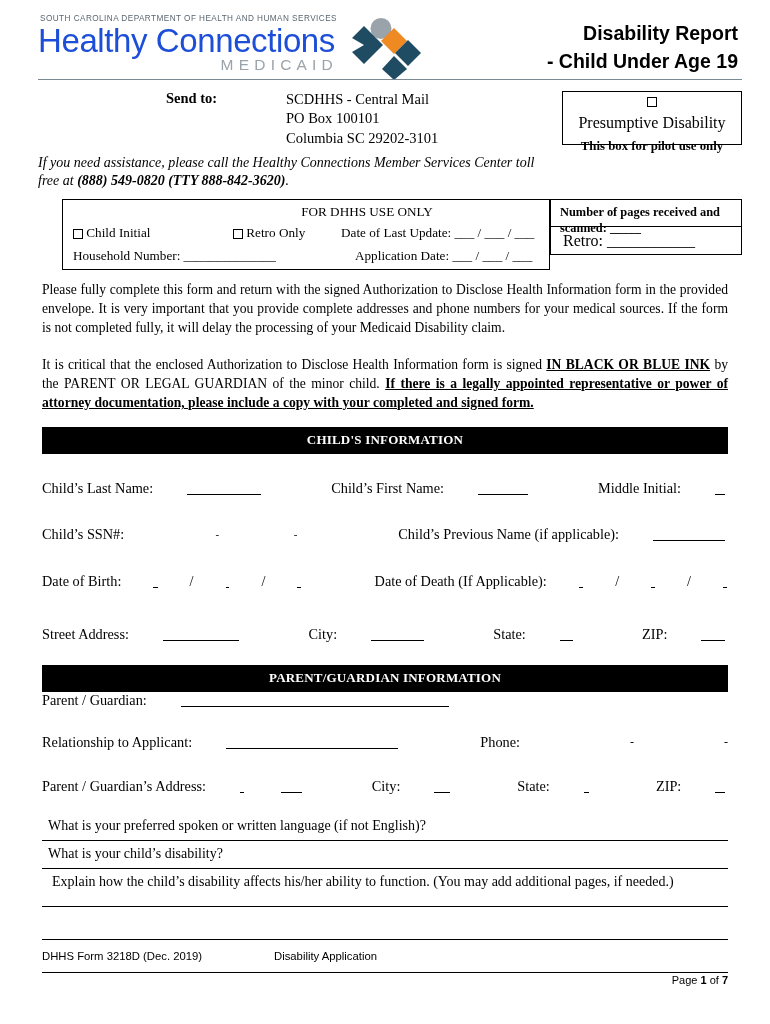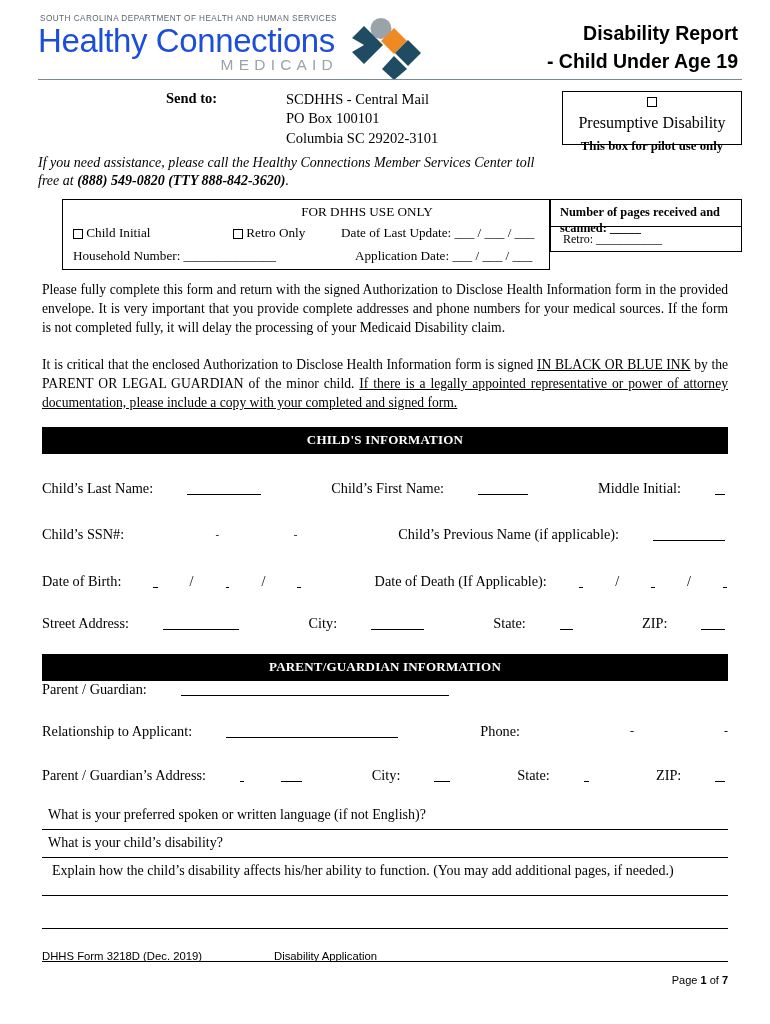--- a/index.html
+++ b/index.html
@@ -157,35 +157,35 @@
     border-left: 1.3px solid #000;
     font-weight: bold;
     font-size: 12.4px;
     line-height: 1.28;
     padding: 5px 6px 5px 9px;
     height: 28px;
   }
   .retro-box {
     border: 1.2px solid #000;
     border-top: none;
-    font-size: 12px;
+    font-size: 16px;
     padding: 5px 6px 4px 12px;
     flex: 1;
     display: flex; align-items: center;
   }
 
   
   .para {
     margin: 11px 42px 0 42px;
     font-size: 13.6px;
     line-height: 1.38;
     text-align: justify;
   }
   .para2 { margin-top: 19px; }
-  .para2 u { text-decoration: underline; font-weight: normal; }
+  .para2 u { text-decoration: underline; font-weight: bold; }
 
   
   .secbar {
     margin: 14px 42px 0 42px;
     background: #000;
     color: #fff;
     text-align: center;
     font-weight: bold;
     font-size: 13px;
     letter-spacing: 0.2px;
@@ -344,21 +344,21 @@
   <span class="ul" style="width:40px;margin:0 1px"></span>
   <span class="sp" style="width:104px"></span>
   <span>Date of Death (If Applicable):</span>
   <span class="ul" style="width:44px;margin:0 1px"></span>
   <span>/</span>
   <span class="ul" style="width:40px;margin:0 1px"></span>
   <span>/</span>
   <span class="ul" style="width:40px;margin:0 1px"></span>
 </div>
 
-<div class="frow" style="margin-top:25px">
+<div class="frow" style="margin-top:36px">
   <span>Street Address:</span>
   <span class="ul" style="width:168px"></span>
   <span class="sp" style="width:10px"></span>
   <span>City:</span>
   <span class="ul" style="width:116px"></span>
   <span class="sp" style="width:10px"></span>
   <span>State:</span>
   <span class="ul" style="width:30px"></span>
   <span class="sp" style="width:8px"></span>
   <span>ZIP:</span>

